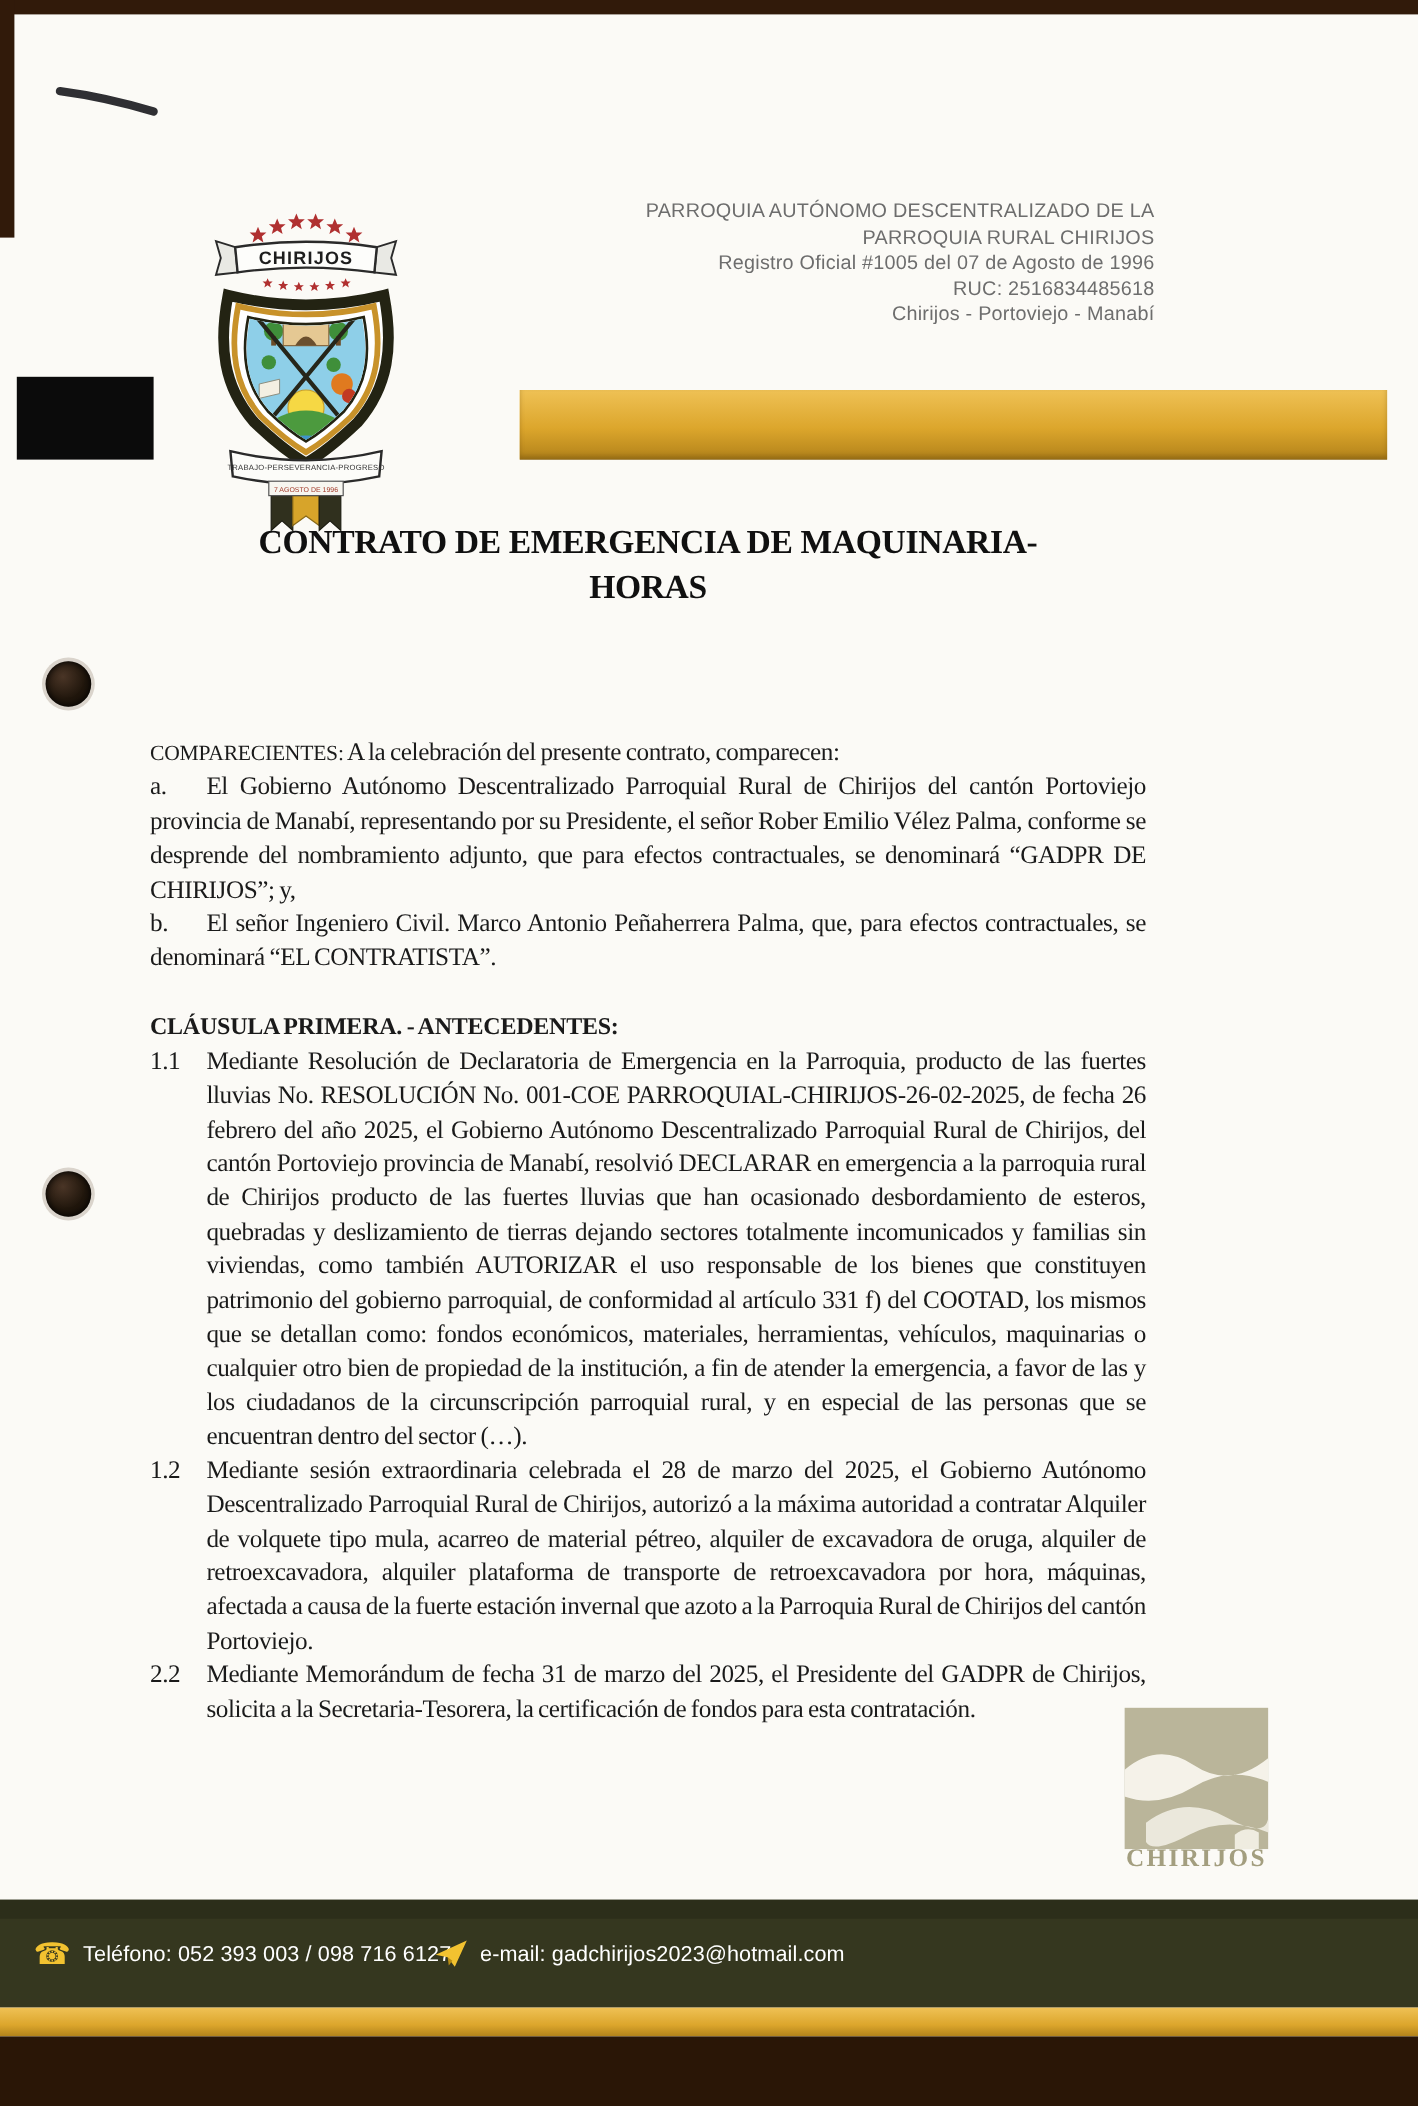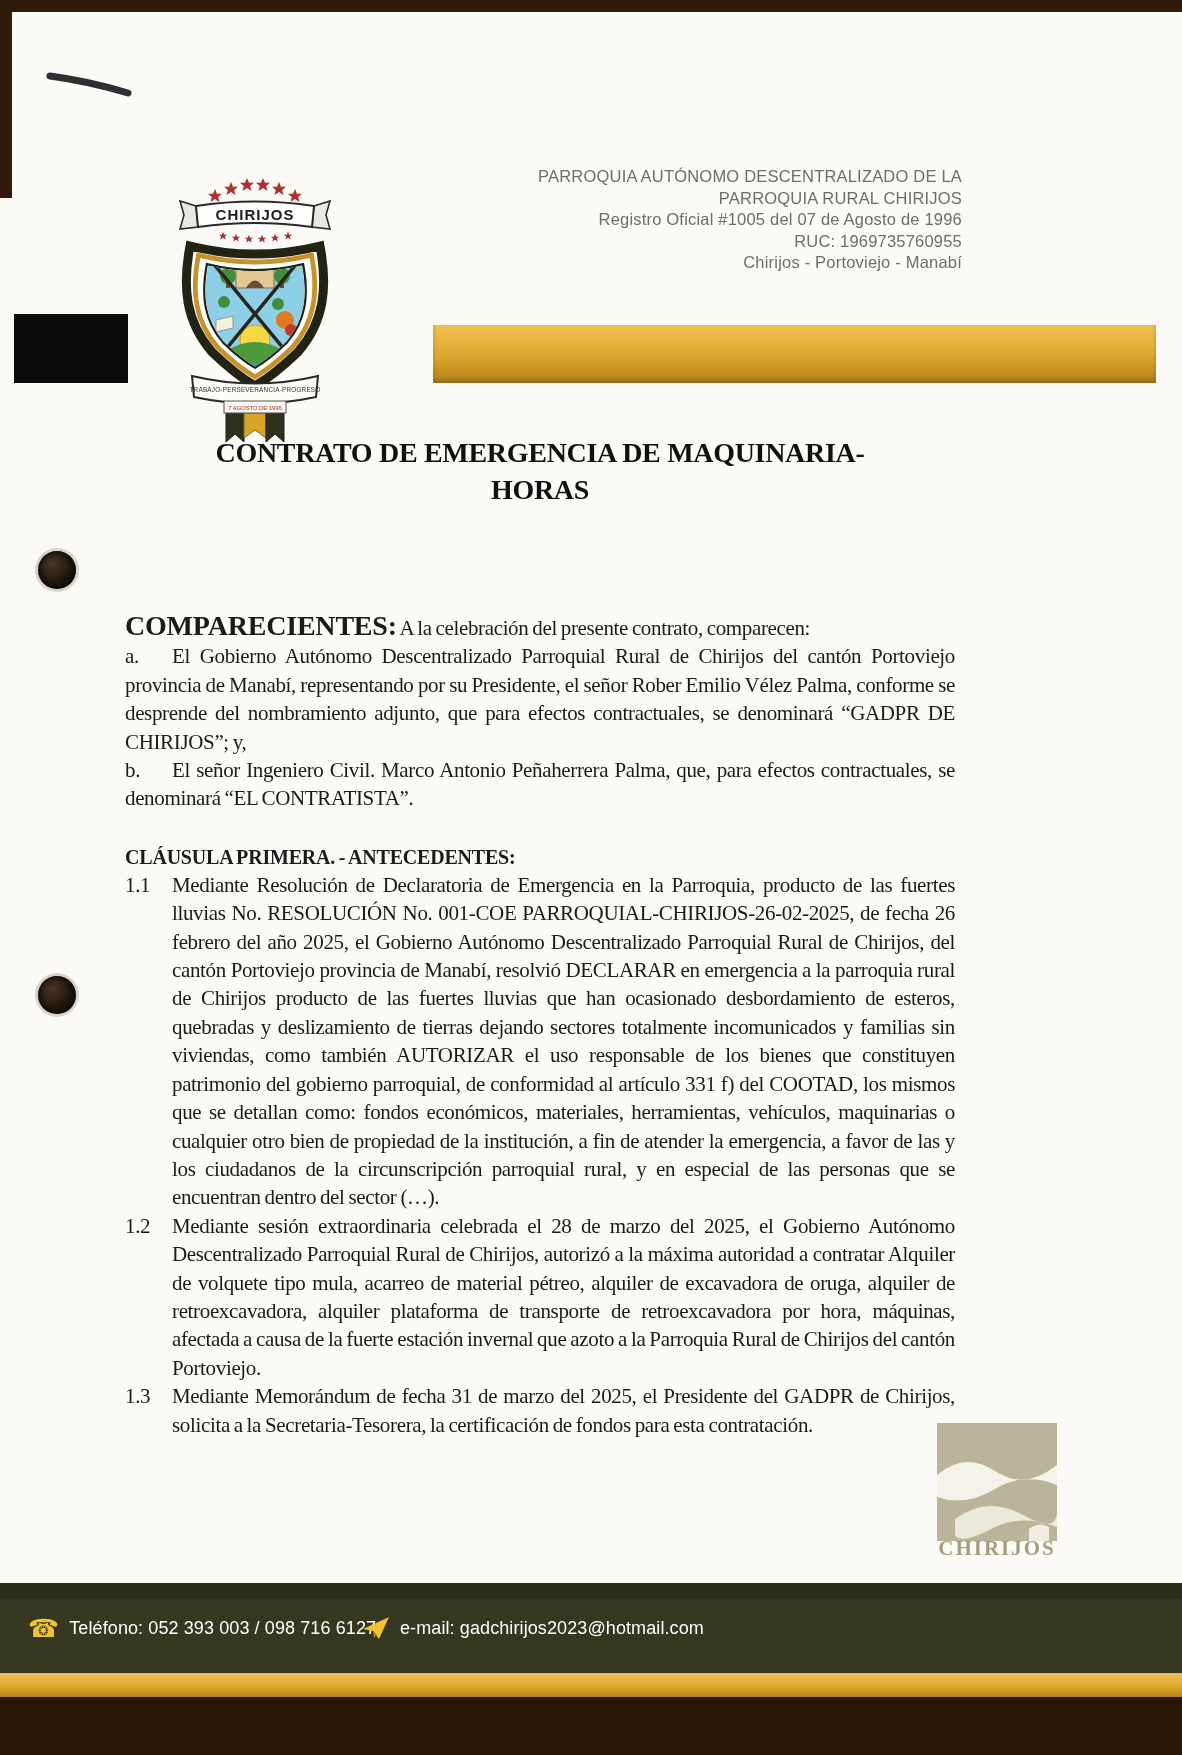--- a/index.html
+++ b/index.html
@@ -27,21 +27,21 @@
   .crest{position:absolute;left:166px;top:170px;width:178px;height:278px;z-index:2;}
 
   
   .doc-title{position:absolute;left:125px;top:434px;width:830px;text-align:center;z-index:2;
              font-weight:bold;font-size:28px;line-height:37px;color:#101010;letter-spacing:-.3px;}
 
   
   .flow{position:absolute;left:125px;top:612px;width:830px;z-index:2;color:var(--ink);
         font-size:21px;line-height:28.4px;text-align:justify;letter-spacing:-.35px;word-spacing:-1px;}
   .flow p,.flow h3,.flow .clause{margin:0;}
-  .lead-bold{font-weight:bold;font-size:28px;letter-spacing:-.2px;}
+  .lead-bold{font-weight:normal;font-size:18px;letter-spacing:-.2px;}
   .ab-label{display:inline-block;width:47px;}
   .clausula-h{font-weight:bold;font-size:20px;line-height:28px;margin-top:30px !important;letter-spacing:-.2px;}
   .clause{position:relative;padding-left:47px;}
   .clause .num{position:absolute;left:0;top:0;}
 
   
   .stamp-box{position:absolute;left:937px;top:1423px;width:120px;height:118px;z-index:1;opacity:.92;}
   .stamp-word{position:absolute;left:928px;top:1536px;width:138px;z-index:1;text-align:center;
               color:#a39e7f;font-weight:bold;font-size:21px;letter-spacing:2px;
               font-family:"Liberation Serif",serif;}
@@ -144,21 +144,21 @@
       <path d="M 100 243 L 118 243 L 118 272 L 109 264 L 100 272 Z" fill="#30301e" stroke="#1c1c12" stroke-width="1"></path>
       <rect x="58" y="231" width="62" height="12" fill="#f7f6f0" stroke="#555" stroke-width="1"></rect>
       <text x="89" y="240" text-anchor="middle" font-family="Liberation Sans,sans-serif" font-size="5.8" fill="#a23a2a">7 AGOSTO DE 1996</text>
     </g>
   </svg>
 
   <div class="header-text">
     <div>PARROQUIA AUTÓNOMO DESCENTRALIZADO DE LA</div>
     <div>PARROQUIA RURAL CHIRIJOS</div>
     <div>Registro Oficial #1005 del 07 de Agosto de 1996</div>
-    <div>RUC: 1969735760955</div>
+    <div>RUC: 2516834485618</div>
     <div>Chirijos - Portoviejo - Manabí</div>
   </div>
 
   <div class="gold-banner"></div>
 
   <div class="doc-title">
     <div>CONTRATO DE EMERGENCIA DE MAQUINARIA-</div>
     <div>HORAS</div>
   </div>
 
@@ -185,21 +185,21 @@
 
     <div class="clause">
       <span class="num">1.1</span>
       <span>Mediante Resolución de Declaratoria de Emergencia en la Parroquia, producto de las fuertes lluvias No. RESOLUCIÓN No. 001-COE PARROQUIAL-CHIRIJOS-26-02-2025, de fecha 26 febrero del año 2025, el Gobierno Autónomo Descentralizado Parroquial Rural de Chirijos, del cantón Portoviejo provincia de Manabí, resolvió DECLARAR en emergencia a la parroquia rural de Chirijos producto de las fuertes lluvias que han ocasionado desbordamiento de esteros, quebradas y deslizamiento de tierras dejando sectores totalmente incomunicados y familias sin viviendas, como también AUTORIZAR el uso responsable de los bienes que constituyen patrimonio del gobierno parroquial, de conformidad al artículo 331 f) del COOTAD, los mismos que se detallan como: fondos económicos, materiales, herramientas, vehículos, maquinarias o cualquier otro bien de propiedad de la institución, a fin de atender la emergencia, a favor de las y los ciudadanos de la circunscripción parroquial rural, y en especial de las personas que se encuentran dentro del sector (…).</span>
     </div>
     <div class="clause">
       <span class="num">1.2</span>
       <span>Mediante sesión extraordinaria celebrada el 28 de marzo del 2025, el Gobierno Autónomo Descentralizado Parroquial Rural de Chirijos, autorizó a la máxima autoridad a contratar Alquiler de volquete tipo mula, acarreo de material pétreo, alquiler de excavadora de oruga, alquiler de retroexcavadora, alquiler plataforma de transporte de retroexcavadora por hora, máquinas, afectada a causa de la fuerte estación invernal que azoto a la Parroquia Rural de Chirijos del cantón Portoviejo.</span>
     </div>
     <div class="clause">
-      <span class="num">1.3</span>
+      <span class="num">2.2</span>
       <span>Mediante Memorándum de fecha 31 de marzo del 2025, el Presidente del GADPR de Chirijos, solicita a la Secretaria-Tesorera, la certificación de fondos para esta contratación.</span>
     </div>
   </div>
 
   <div class="footer-olive">
     <div class="contact contact-phone">
       <span class="glyph-icon">☎</span>
       <span>Teléfono: 052 393 003 / 098 716 6127</span>
     </div>
     <div class="contact contact-email">

